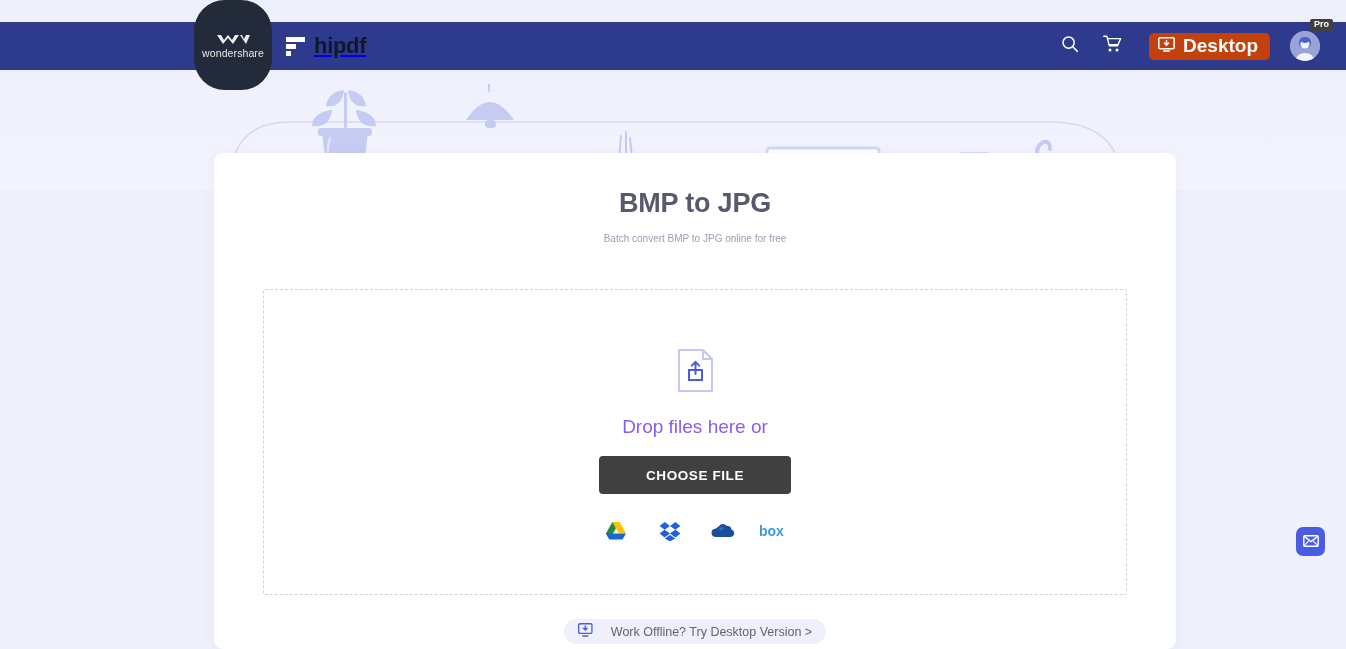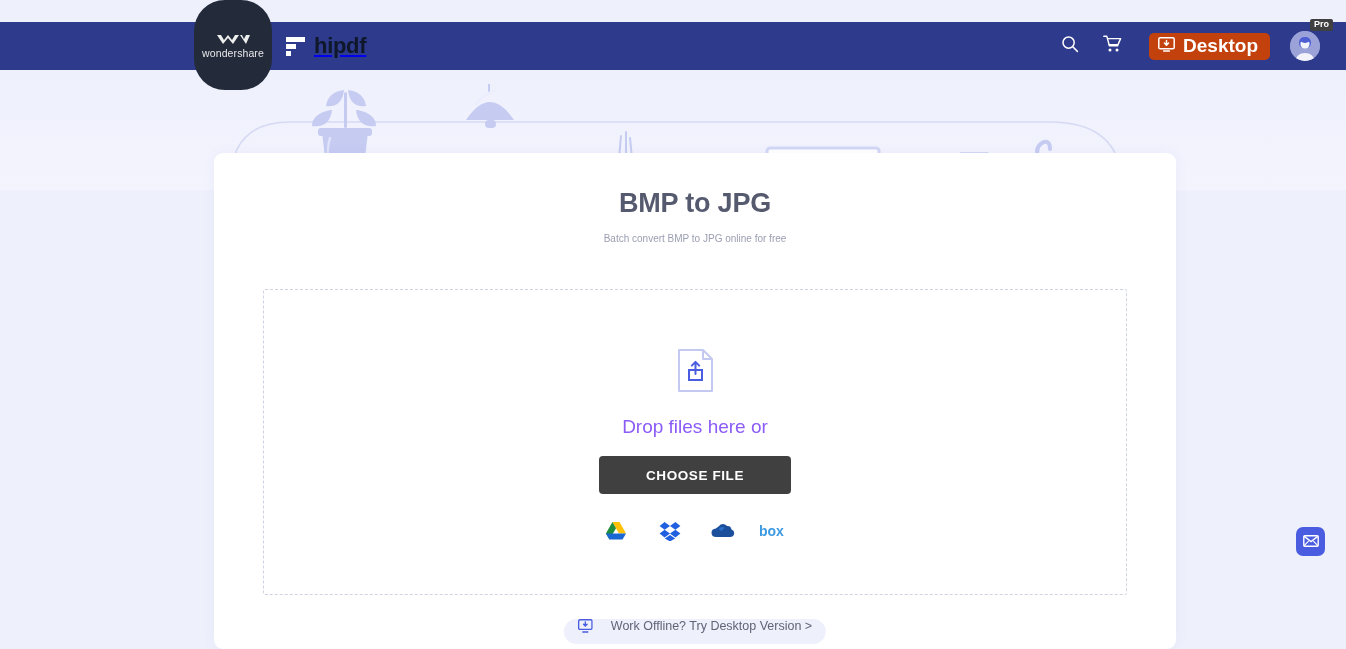--- a/index.html
+++ b/index.html
@@ -112,21 +112,21 @@
   .cloud-row {
     margin-top: 26px; display: flex; align-items: center; gap: 28px;
   }
   .cloud-btn {
     width: 26px; height: 26px; display: flex; align-items: center;
     justify-content: flex-end; cursor: pointer;
   }
 
   .offline-pill {
     position: absolute; left: 50%; transform: translateX(-50%);
-    top: 466px; display: flex; gap: 18px;
+    top: 466px; display: flex; align-items: center; gap: 18px;
     background: #eef0fc; border-radius: 13px; height: 25px; padding: 0 14px;
     cursor: pointer; text-decoration: none;
   }
   .offline-text { font-size: 12.5px; color: #606476; white-space: nowrap; }
 
   
   .mail-fab {
     position: absolute; right: 21px; top: 527px;
     width: 29px; height: 29px; border-radius: 7px;
     background: #4a5ce0; display: flex; align-items: center;

